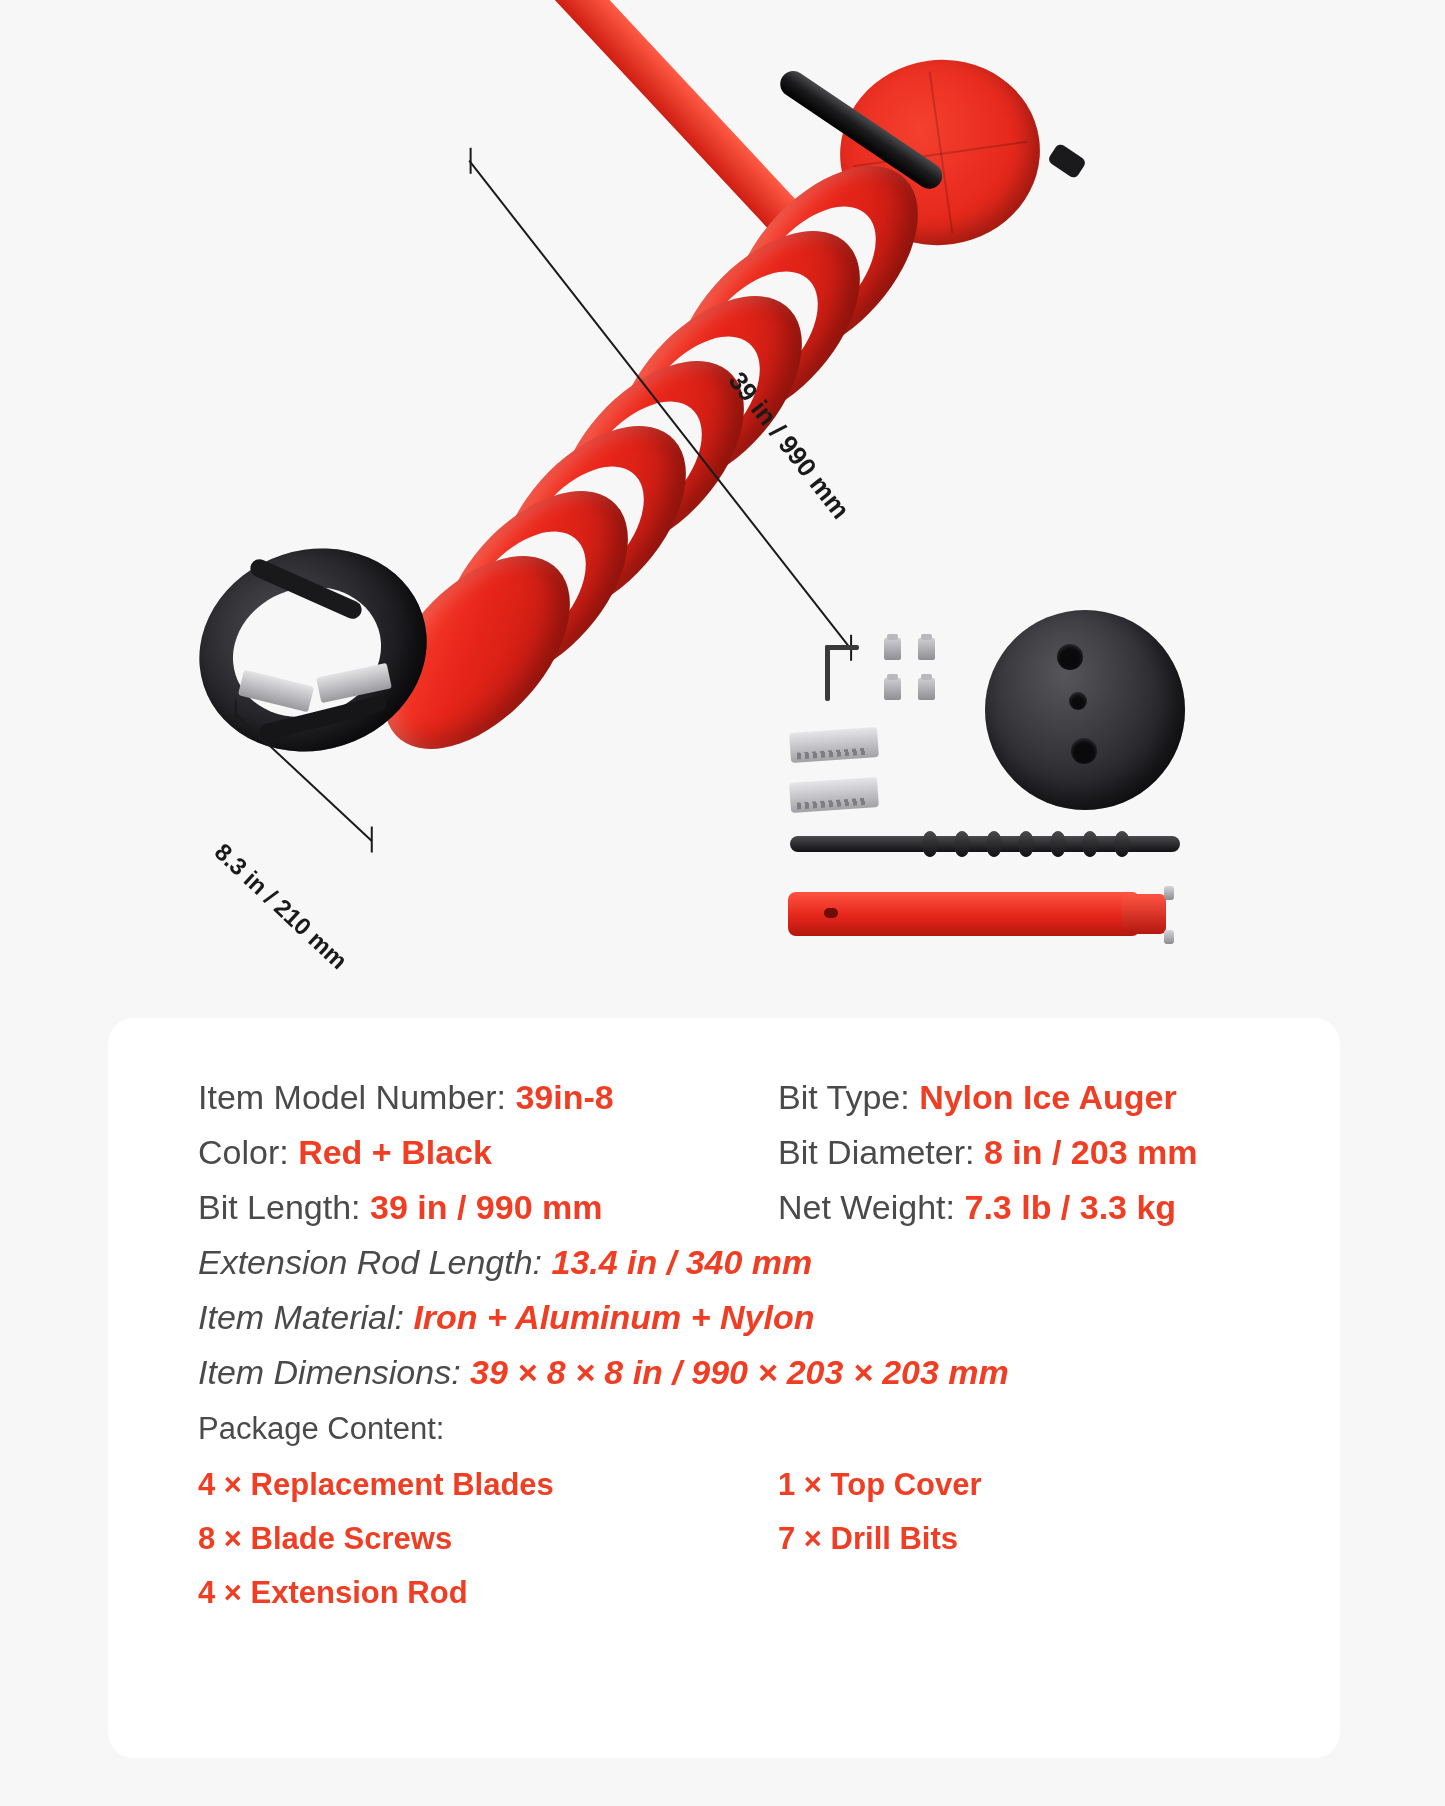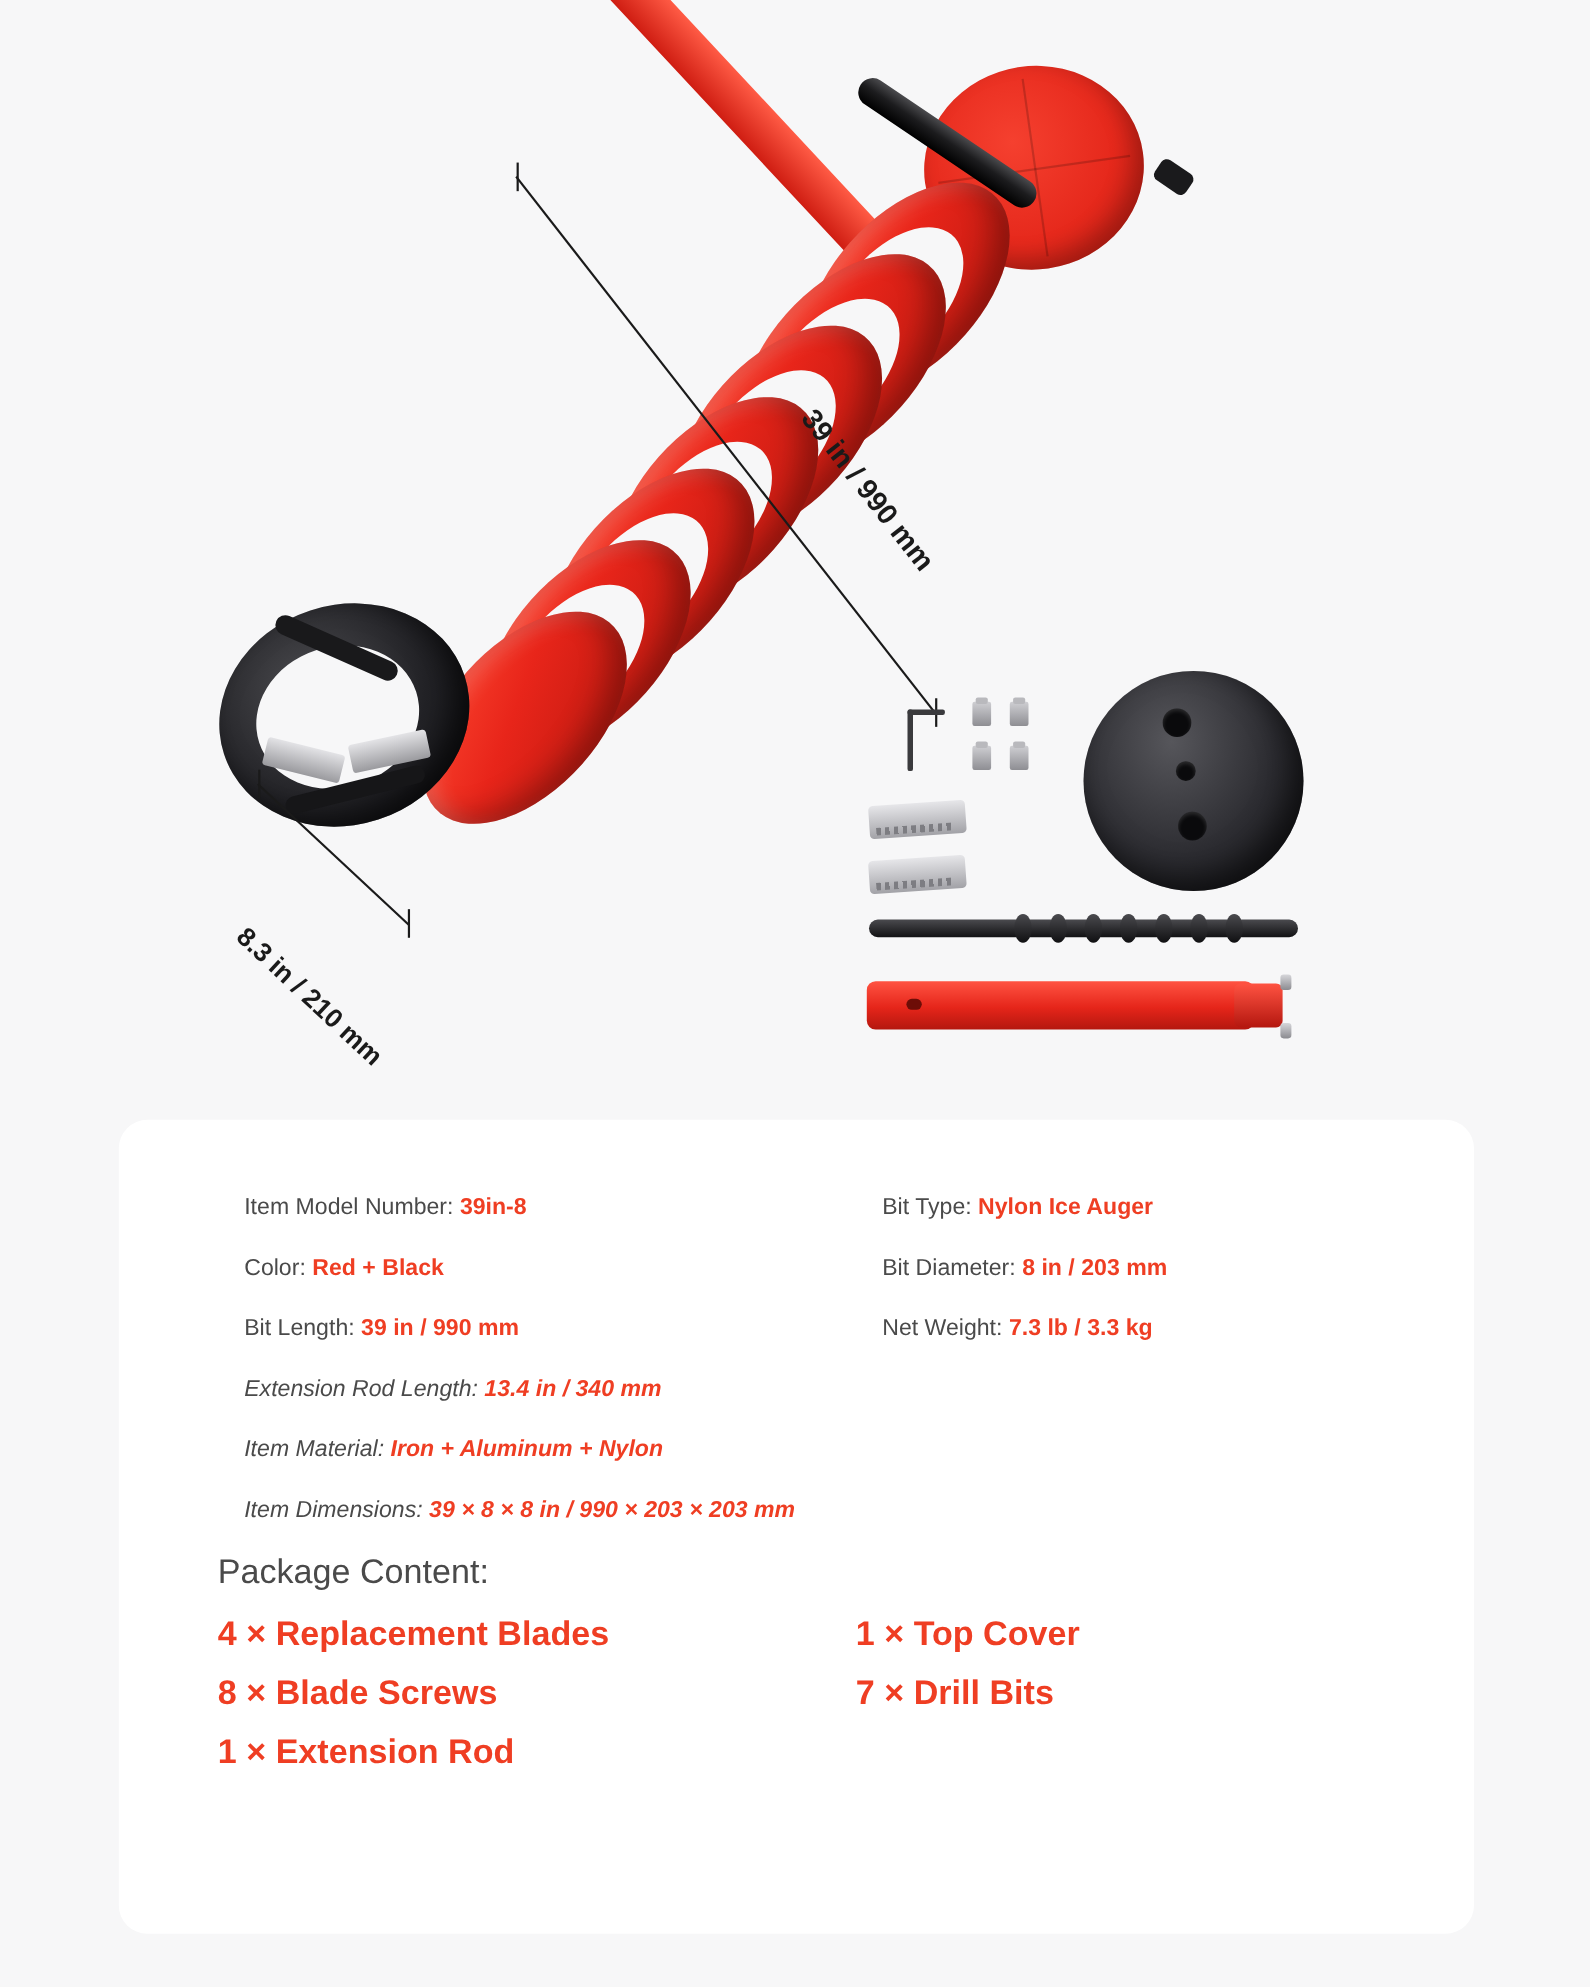--- a/index.html
+++ b/index.html
@@ -306,25 +306,24 @@
     background: #ffffff;
     border-radius: 26px;
     padding: 52px 66px 0 90px;
   }
   .spec-grid {
     display: grid;
     grid-template-columns: 580px 1fr;
     row-gap: 0px;
   }
   .spec-line {
-    font-size: 21px;
+    font-size: 34px;
     line-height: 55px;
     color: #4a4a4a;
     white-space: nowrap;
-    margin-left: 24px;
   }
   .spec-line .val {
     color: #ef3e23;
     font-weight: bold;
   }
   .spec-line.full { grid-column: 1 / span 2; font-style: italic; }
 
   .pkg-title {
     grid-column: 1 / span 2;
     font-size: 31px;
@@ -469,18 +468,18 @@
         <span>Item Dimensions:</span>
         <span class="val">39 × 8 × 8 in / 990 × 203 × 203 mm</span>
       </div>
 
       <div class="pkg-title">Package Content:</div>
 
       <div class="pkg-item">4 × Replacement Blades</div>
       <div class="pkg-item">1 × Top Cover</div>
       <div class="pkg-item">8 × Blade Screws</div>
       <div class="pkg-item">7 × Drill Bits</div>
-      <div class="pkg-item">1 × Extension Rod</div>
+      <div class="pkg-item">4 × Extension Rod</div>
 
     </div>
   </div>
 
 </div>
 
 </body></html>

